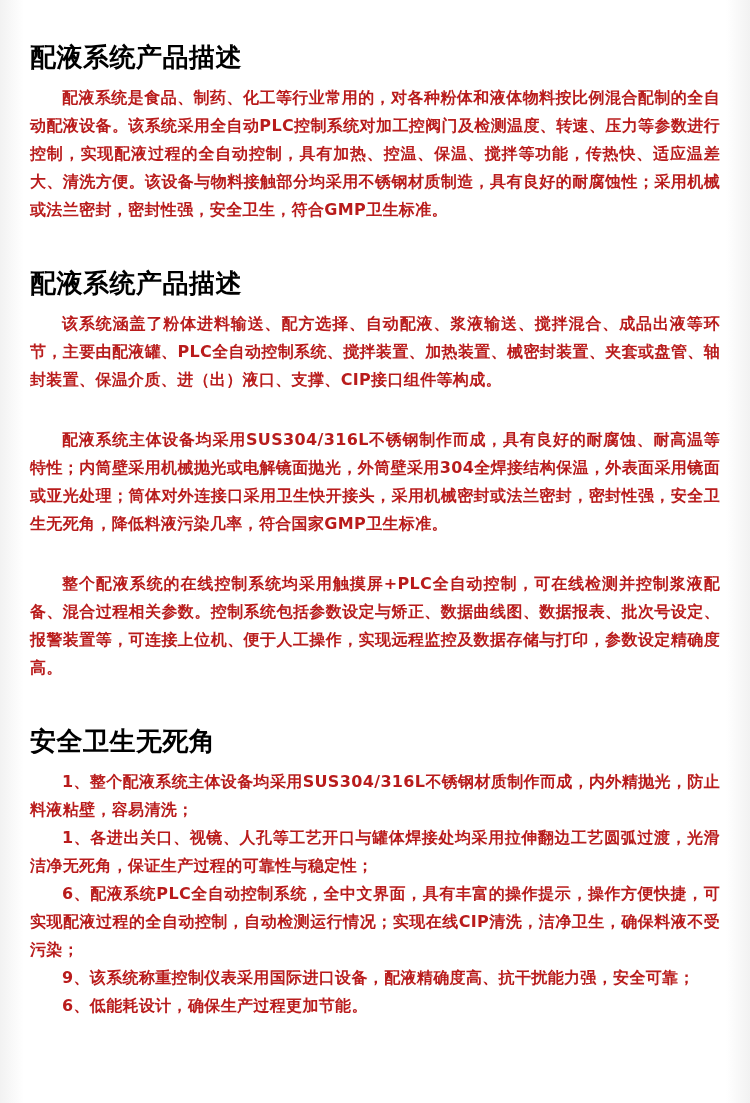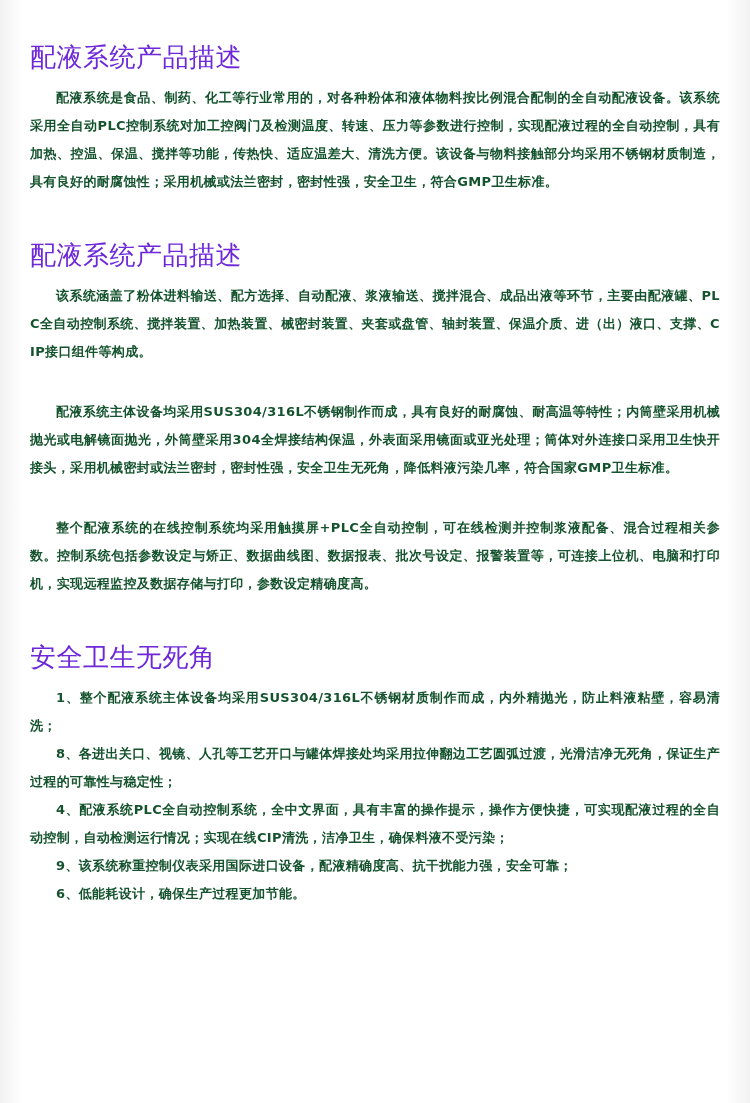--- a/index.html
+++ b/index.html
@@ -17,39 +17,39 @@
   .page {
     box-sizing: border-box;
     width: 750px;
     height: 1103px;
     padding: 42px 30px 0 30px;
   }
   h1.sec-heading {
     margin: 0 0 12px 0;
     font-size: 26px;
     line-height: 30px;
-    font-weight: 400;
-    color: #6d28d9;
+    font-weight: 700;
+    color: #000000;
     letter-spacing: 0.5px;
   }
   .sec {
     margin: 0;
   }
   .sec + .sec {
     margin-top: 44px;
   }
   p.para {
     margin: 0;
-    font-size: 13px;
+    font-size: 16px;
     line-height: 28px;
     font-weight: 700;
     text-indent: 2em;
     text-align: justify;
     letter-spacing: 0.35px;
-    color: #14532d;
+    color: #b91c1c;
     word-break: break-all;
   }
   .sec-body p.para + p.para.gap {
     margin-top: 32px;
   }
 </style>
 </head>
 <body>
 
 <div class="page">
@@ -59,28 +59,28 @@
     <div class="sec-body">
       <p class="para">配液系统是食品、制药、化工等行业常用的，对各种粉体和液体物料按比例混合配制的全自动配液设备。该系统采用全自动PLC控制系统对加工控阀门及检测温度、转速、压力等参数进行控制，实现配液过程的全自动控制，具有加热、控温、保温、搅拌等功能，传热快、适应温差大、清洗方便。该设备与物料接触部分均采用不锈钢材质制造，具有良好的耐腐蚀性；采用机械或法兰密封，密封性强，安全卫生，符合GMP卫生标准。</p>
     </div>
   </section>
 
   <section class="sec">
     <h1 class="sec-heading">配液系统产品描述</h1>
     <div class="sec-body">
       <p class="para">该系统涵盖了粉体进料输送、配方选择、自动配液、浆液输送、搅拌混合、成品出液等环节，主要由配液罐、PLC全自动控制系统、搅拌装置、加热装置、械密封装置、夹套或盘管、轴封装置、保温介质、进（出）液口、支撑、CIP接口组件等构成。</p>
       <p class="para gap">配液系统主体设备均采用SUS304/316L不锈钢制作而成，具有良好的耐腐蚀、耐高温等特性；内筒壁采用机械抛光或电解镜面抛光，外筒壁采用304全焊接结构保温，外表面采用镜面或亚光处理；筒体对外连接口采用卫生快开接头，采用机械密封或法兰密封，密封性强，安全卫生无死角，降低料液污染几率，符合国家GMP卫生标准。</p>
-      <p class="para gap">整个配液系统的在线控制系统均采用触摸屏+PLC全自动控制，可在线检测并控制浆液配备、混合过程相关参数。控制系统包括参数设定与矫正、数据曲线图、数据报表、批次号设定、报警装置等，可连接上位机、电脑和打印机，实现远程监控及数据存储与打印，参数设定精确度高。</p>
+      <p class="para gap">整个配液系统的在线控制系统均采用触摸屏+PLC全自动控制，可在线检测并控制浆液配备、混合过程相关参数。控制系统包括参数设定与矫正、数据曲线图、数据报表、批次号设定、报警装置等，可连接上位机、便于人工操作，实现远程监控及数据存储与打印，参数设定精确度高。</p>
     </div>
   </section>
 
   <section class="sec">
     <h1 class="sec-heading">安全卫生无死角</h1>
     <div class="sec-body">
       <p class="para">1、整个配液系统主体设备均采用SUS304/316L不锈钢材质制作而成，内外精抛光，防止料液粘壁，容易清洗；</p>
-      <p class="para">8、各进出关口、视镜、人孔等工艺开口与罐体焊接处均采用拉伸翻边工艺圆弧过渡，光滑洁净无死角，保证生产过程的可靠性与稳定性；</p>
-      <p class="para">4、配液系统PLC全自动控制系统，全中文界面，具有丰富的操作提示，操作方便快捷，可实现配液过程的全自动控制，自动检测运行情况；实现在线CIP清洗，洁净卫生，确保料液不受污染；</p>
+      <p class="para">1、各进出关口、视镜、人孔等工艺开口与罐体焊接处均采用拉伸翻边工艺圆弧过渡，光滑洁净无死角，保证生产过程的可靠性与稳定性；</p>
+      <p class="para">6、配液系统PLC全自动控制系统，全中文界面，具有丰富的操作提示，操作方便快捷，可实现配液过程的全自动控制，自动检测运行情况；实现在线CIP清洗，洁净卫生，确保料液不受污染；</p>
       <p class="para">9、该系统称重控制仪表采用国际进口设备，配液精确度高、抗干扰能力强，安全可靠；</p>
       <p class="para">6、低能耗设计，确保生产过程更加节能。</p>
     </div>
   </section>
 
 </div>
 
 </body></html>

